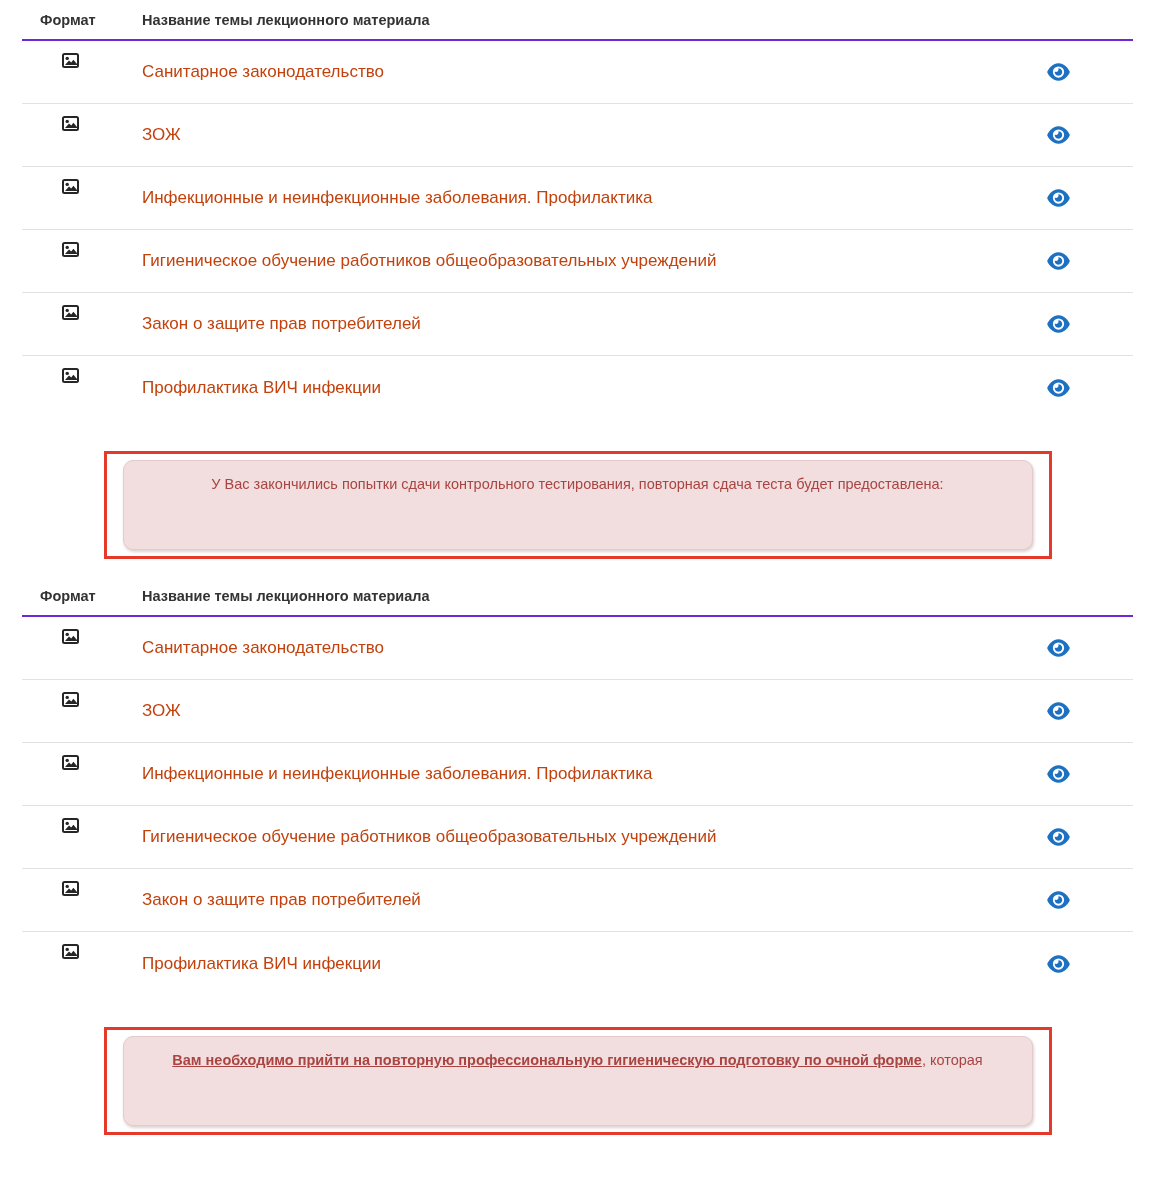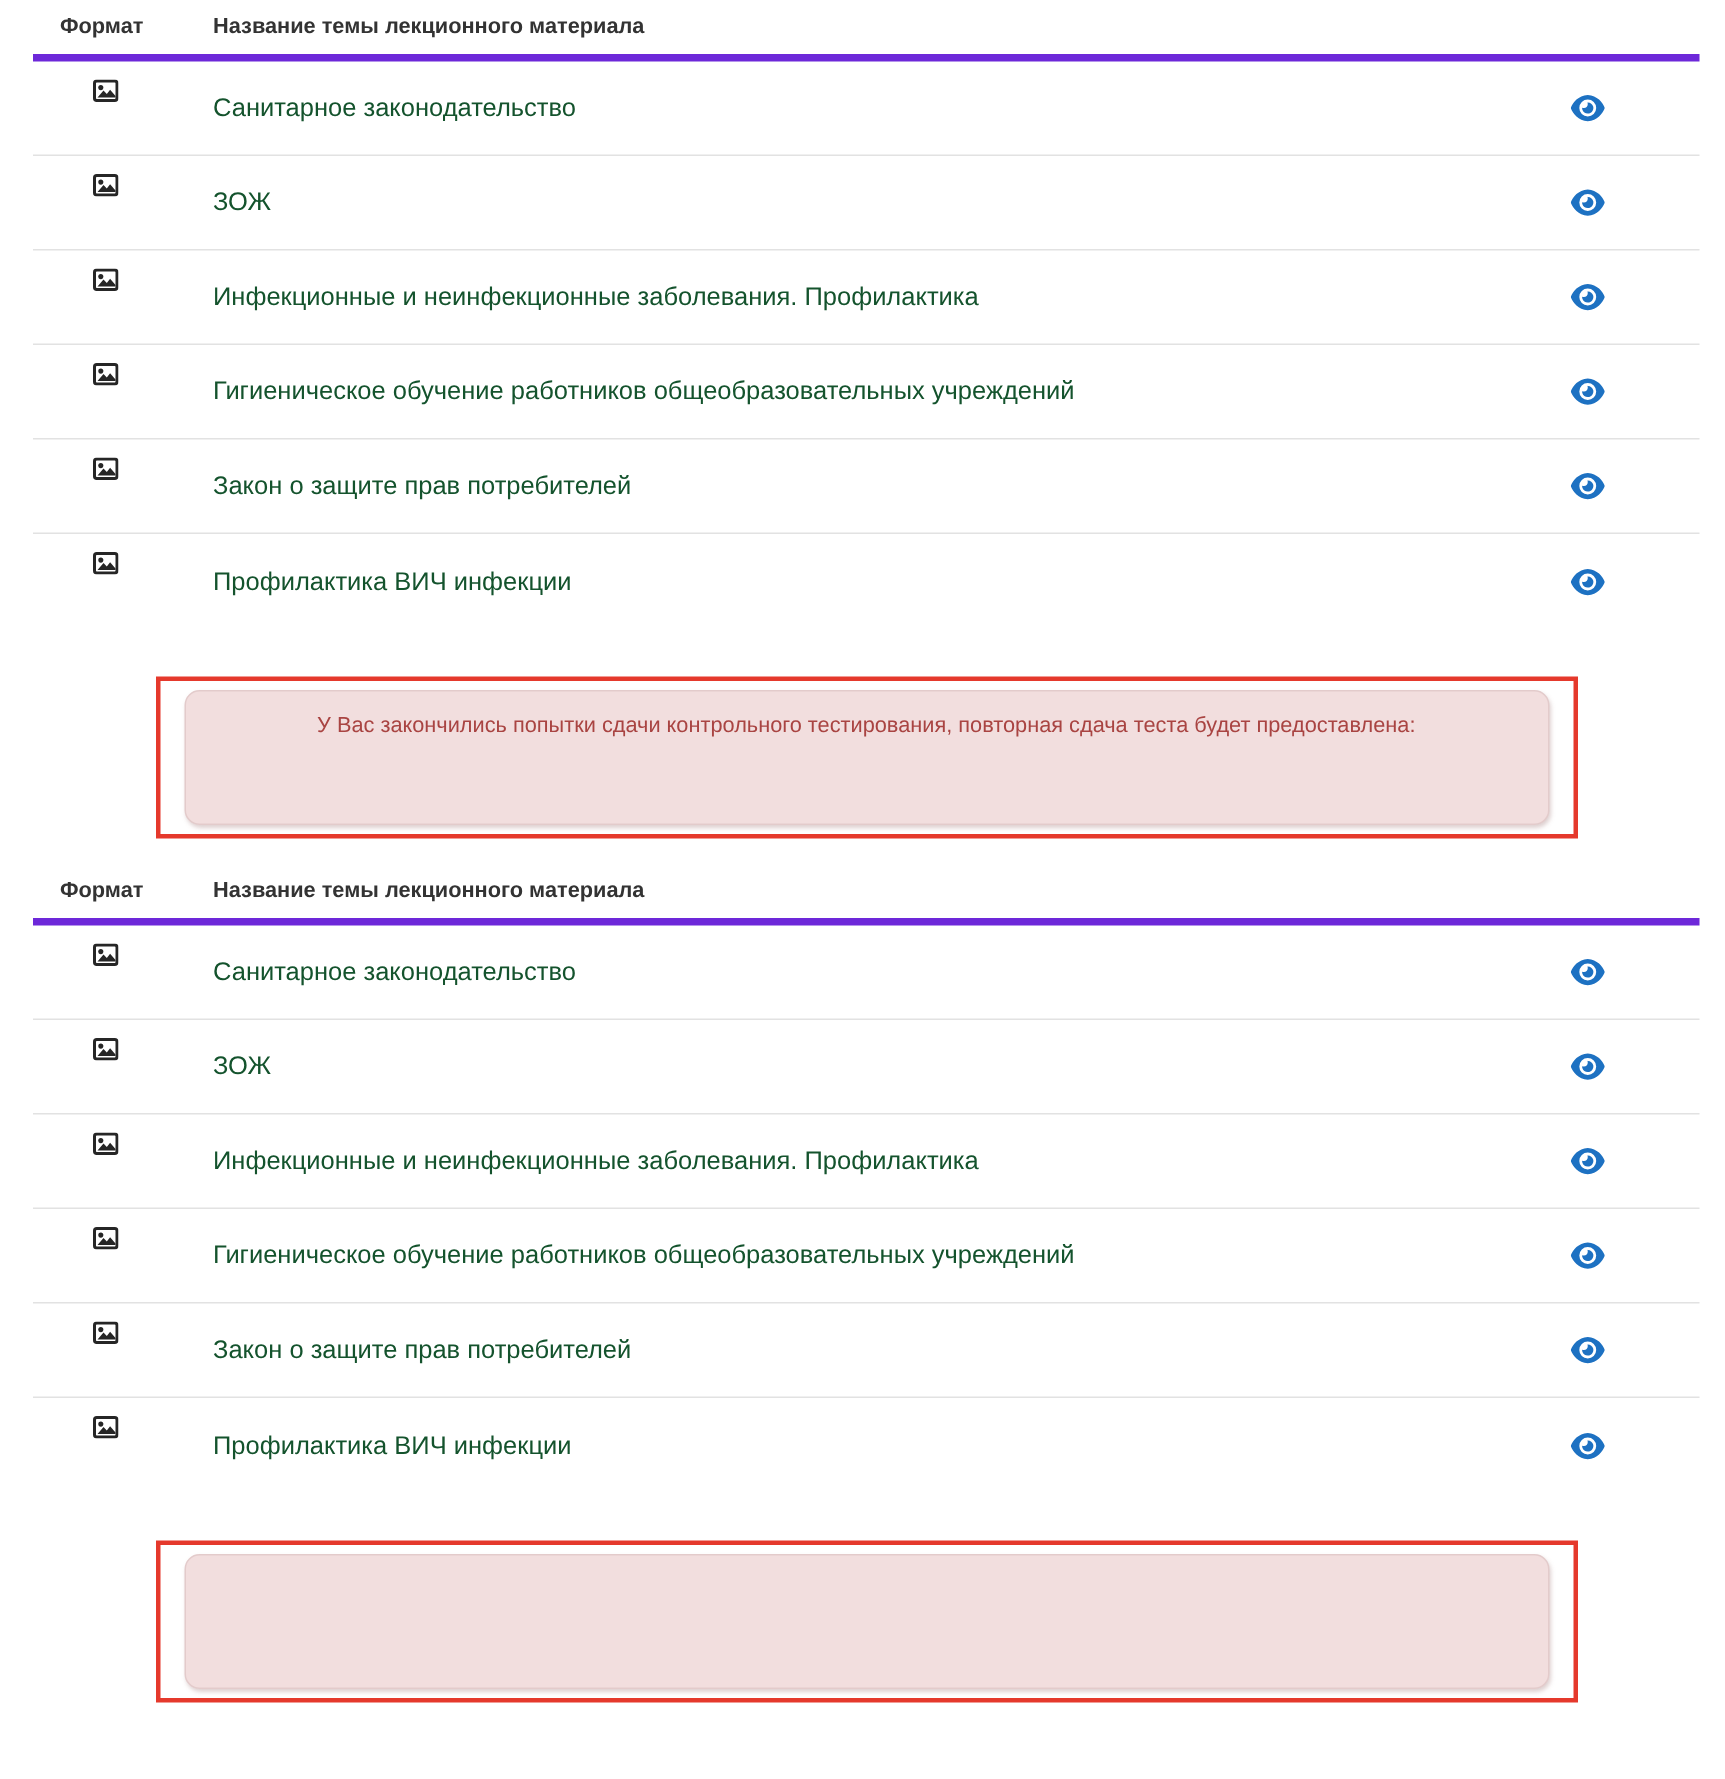--- a/index.html
+++ b/index.html
@@ -11,21 +11,21 @@
     padding: 0 17px 50px 22px;
   }
 
   
   .lecture-table { width: 100%; }
   .thead {
     display: grid;
     grid-template-columns: 120px 1fr 100px;
     align-items: center;
     height: 41px;
-    border-bottom: 5px solid #6d28d9;
+    border-bottom: 2px solid #6d28d9;
     font-size: 14.5px;
     font-weight: bold;
     color: #333333;
   }
   .thead .col-format { padding-left: 18px; }
   .thead .col-title  { }
 
   .trow {
     display: grid;
     grid-template-columns: 120px 1fr 100px;
@@ -36,21 +36,21 @@
   .trow:last-child { border-bottom: none; }
 
   .cell-format {
     align-self: start;
     padding-top: 12px;
     padding-left: 40px;
     line-height: 0;
   }
   .cell-title {
     font-size: 17px;
-    color: #14532d;
+    color: #c2410c;
   }
   .cell-view {
     padding-left: 14px;
     line-height: 0;
   }
   .eye-btn {
     display: inline-block;
     background: none;
     border: none;
     padding: 0;
@@ -272,14 +272,15 @@
     </span>
     <span class="cell-title">Профилактика ВИЧ инфекции</span>
     <span class="cell-view"><button class="eye-btn"><svg width="23" height="20" viewBox="0 0 576 512" fill="#1d71c2">
             <path d="M288 32c-80.8 0-145.5 36.8-192.6 80.6C48.6 156 17.3 208 2.5 243.7c-3.3 7.9-3.3 16.7 0 24.6C17.3 304 48.6 356 95.4 399.4 142.5 443.2 207.2 480 288 480s145.5-36.8 192.6-80.6c46.8-43.5 78.1-95.4 93-131.1 3.3-7.9 3.3-16.7 0-24.6-14.9-35.7-46.2-87.7-93-131.1C433.5 68.8 368.8 32 288 32zM144 256a144 144 0 1 1 288 0 144 144 0 1 1-288 0zm144-64c0 35.3-28.7 64-64 64-7.1 0-13.9-1.2-20.3-3.3-5.5-1.8-11.9 1.6-11.7 7.4.3 6.9 1.3 13.8 3.2 20.7 13.7 51.2 66.4 81.6 117.6 67.9s81.6-66.4 67.9-117.6c-11.1-41.5-47.8-69.4-88.6-71.1-5.8-.2-9.2 6.1-7.4 11.7 2.1 6.4 3.3 13.2 3.3 20.3z"></path>
           </svg></button></span>
   </div>
 </section>
 
 <div class="annotation-frame">
   <div class="alert-danger">
+    <div><span class="bold-underline">Вам необходимо прийти на повторную профессиональную гигиеническую подготовку по очной форме</span><span>, которая</span></div>
   </div>
 </div>
 
 </body></html>

